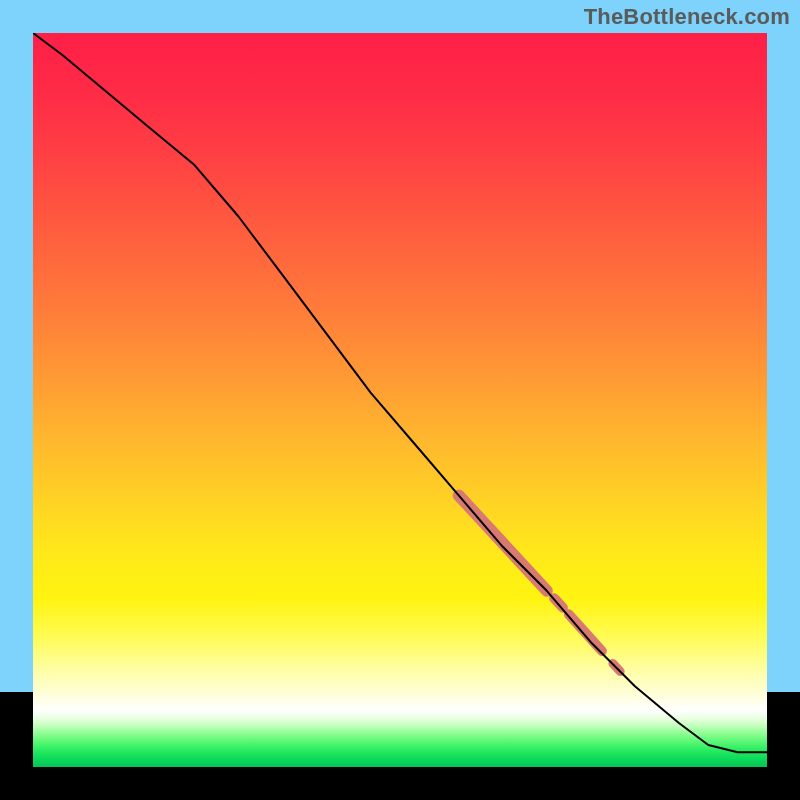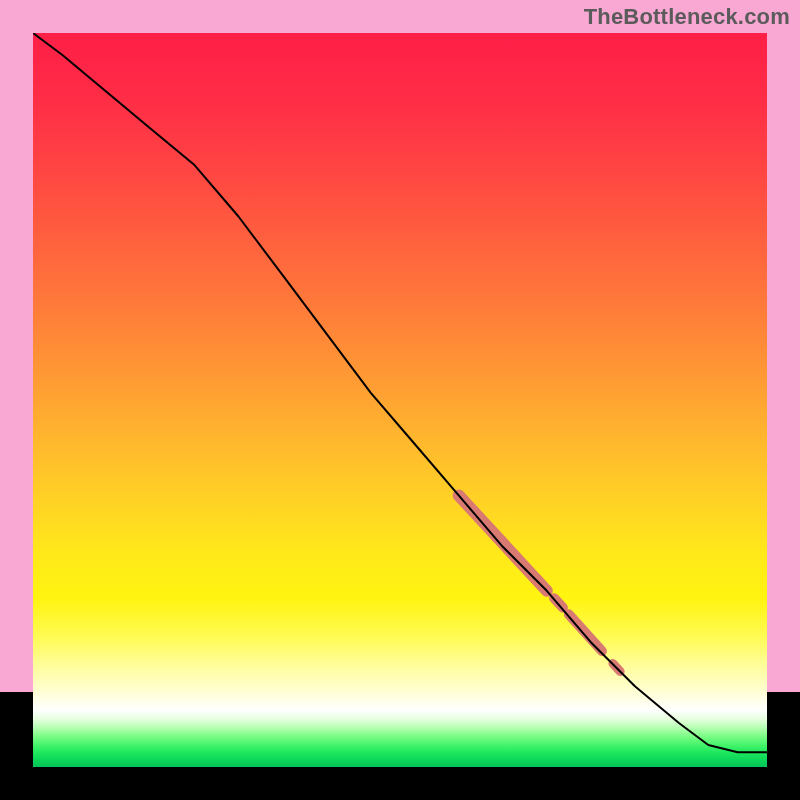--- a/index.html
+++ b/index.html
@@ -8,21 +8,21 @@
     width: 800px;
     height: 800px;
     background: #000;
     overflow: hidden;
     font-family: Arial, Helvetica, sans-serif;
   }
   .stage {
     position: relative;
     width: 800px;
     height: 692px;
-    background: #f9a8d4;
+    background: #7dd3fc;
   }
   .watermark {
     position: absolute;
     top: 4px;
     right: 10px;
     font-size: 22px;
     font-weight: 600;
     color: #5b5b5b;
     letter-spacing: 0.2px;
     user-select: none;

